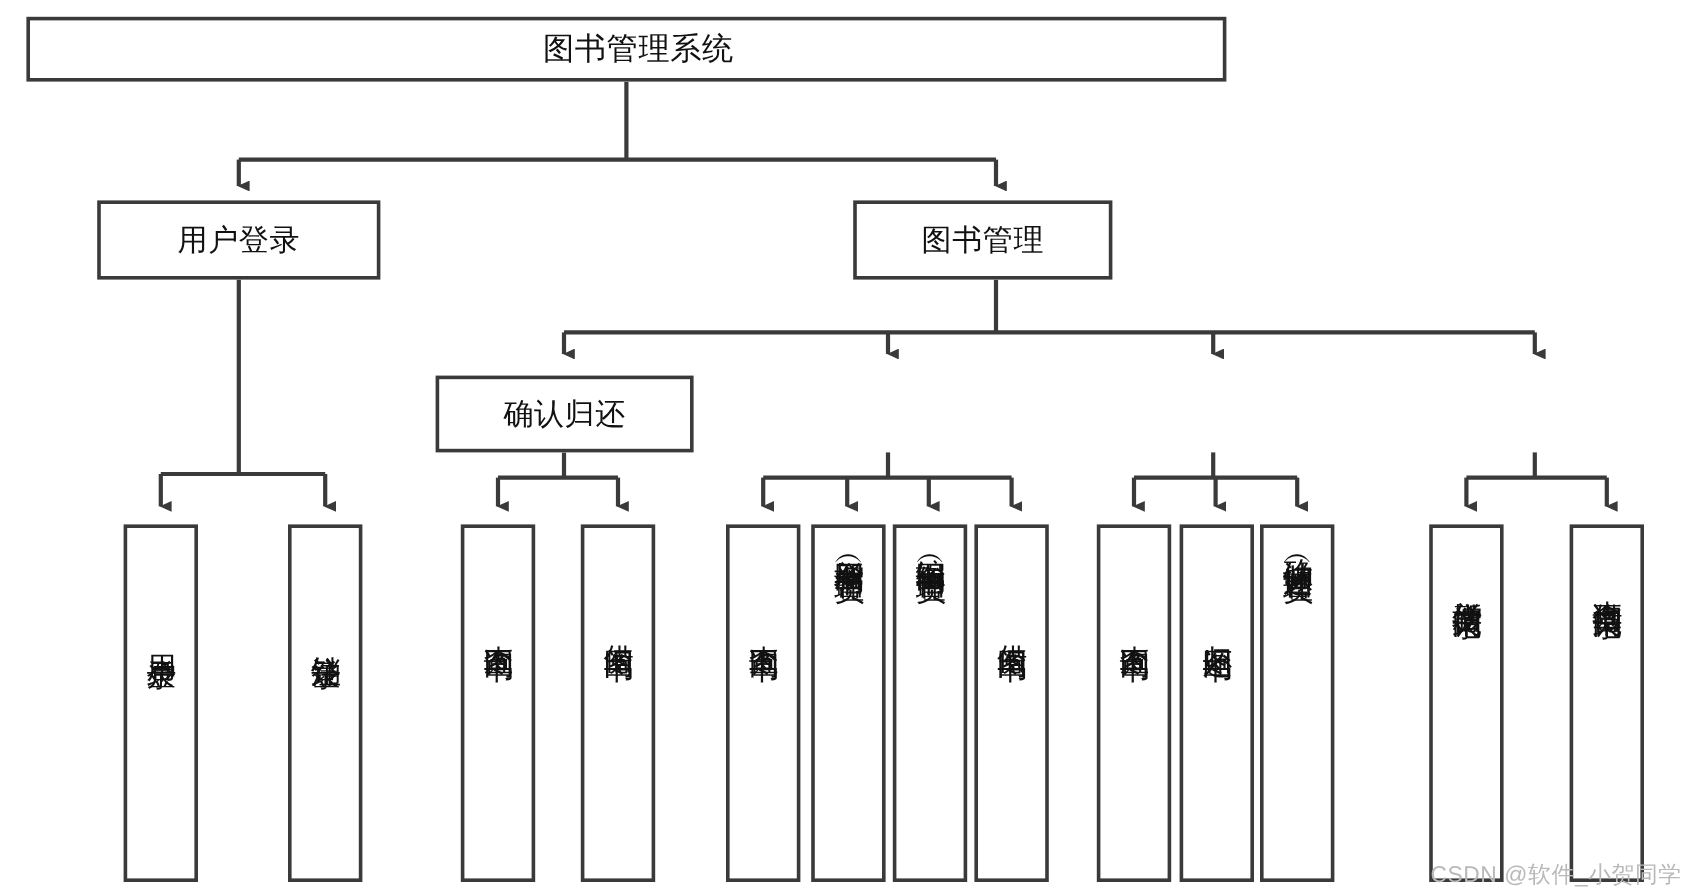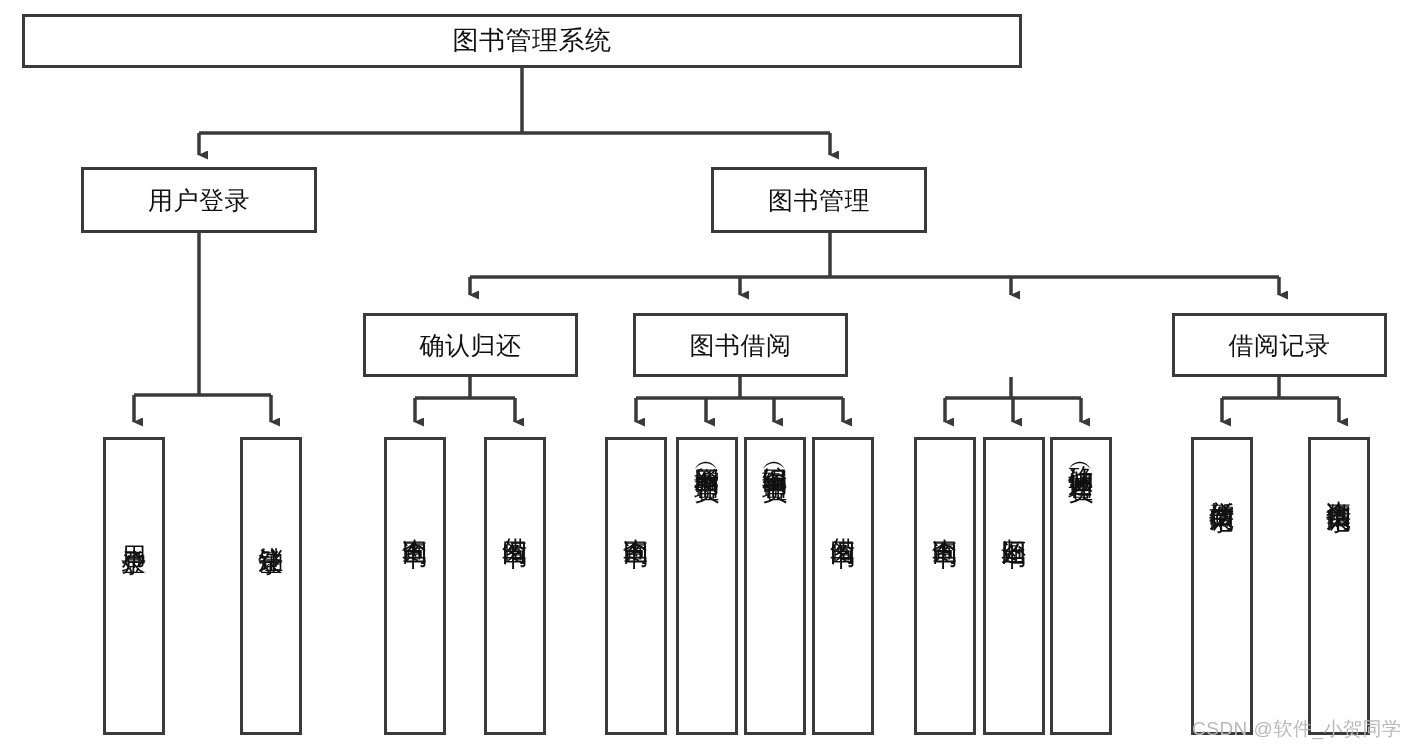--- a/index.html
+++ b/index.html
@@ -128,26 +128,20 @@
   <div class="node horiz" style="left:81px; top:167px; width:236px; height:66px;">
     <span class="label">用户登录</span>
   </div>
   <div class="node horiz" style="left:711px; top:167px; width:216px; height:66px;">
     <span class="label">图书管理</span>
   </div>
 
   <div class="node horiz" style="left:363px; top:313px; width:215px; height:64px;">
     <span class="label">确认归还</span>
   </div>
-  <div class="node horiz" style="left:633px; top:313px; width:215px; height:64px;">
-    <span class="label">图书借阅</span>
-  </div>
-  <div class="node horiz" style="left:1172px; top:313px; width:215px; height:64px;">
-    <span class="label">借阅记录</span>
-  </div>
 
   <div class="node vert" style="left:103px; top:437px; width:62px; height:298px; padding-top:86px;">
     <span class="label">用户登录</span>
   </div>
   <div class="node vert" style="left:240px; top:437px; width:62px; height:298px; padding-top:86px;">
     <span class="label">注销登录</span>
   </div>
 
   <div class="node vert" style="left:384px; top:437px; width:62px; height:298px; padding-top:78px;">
     <span class="label">查询图书</span>

